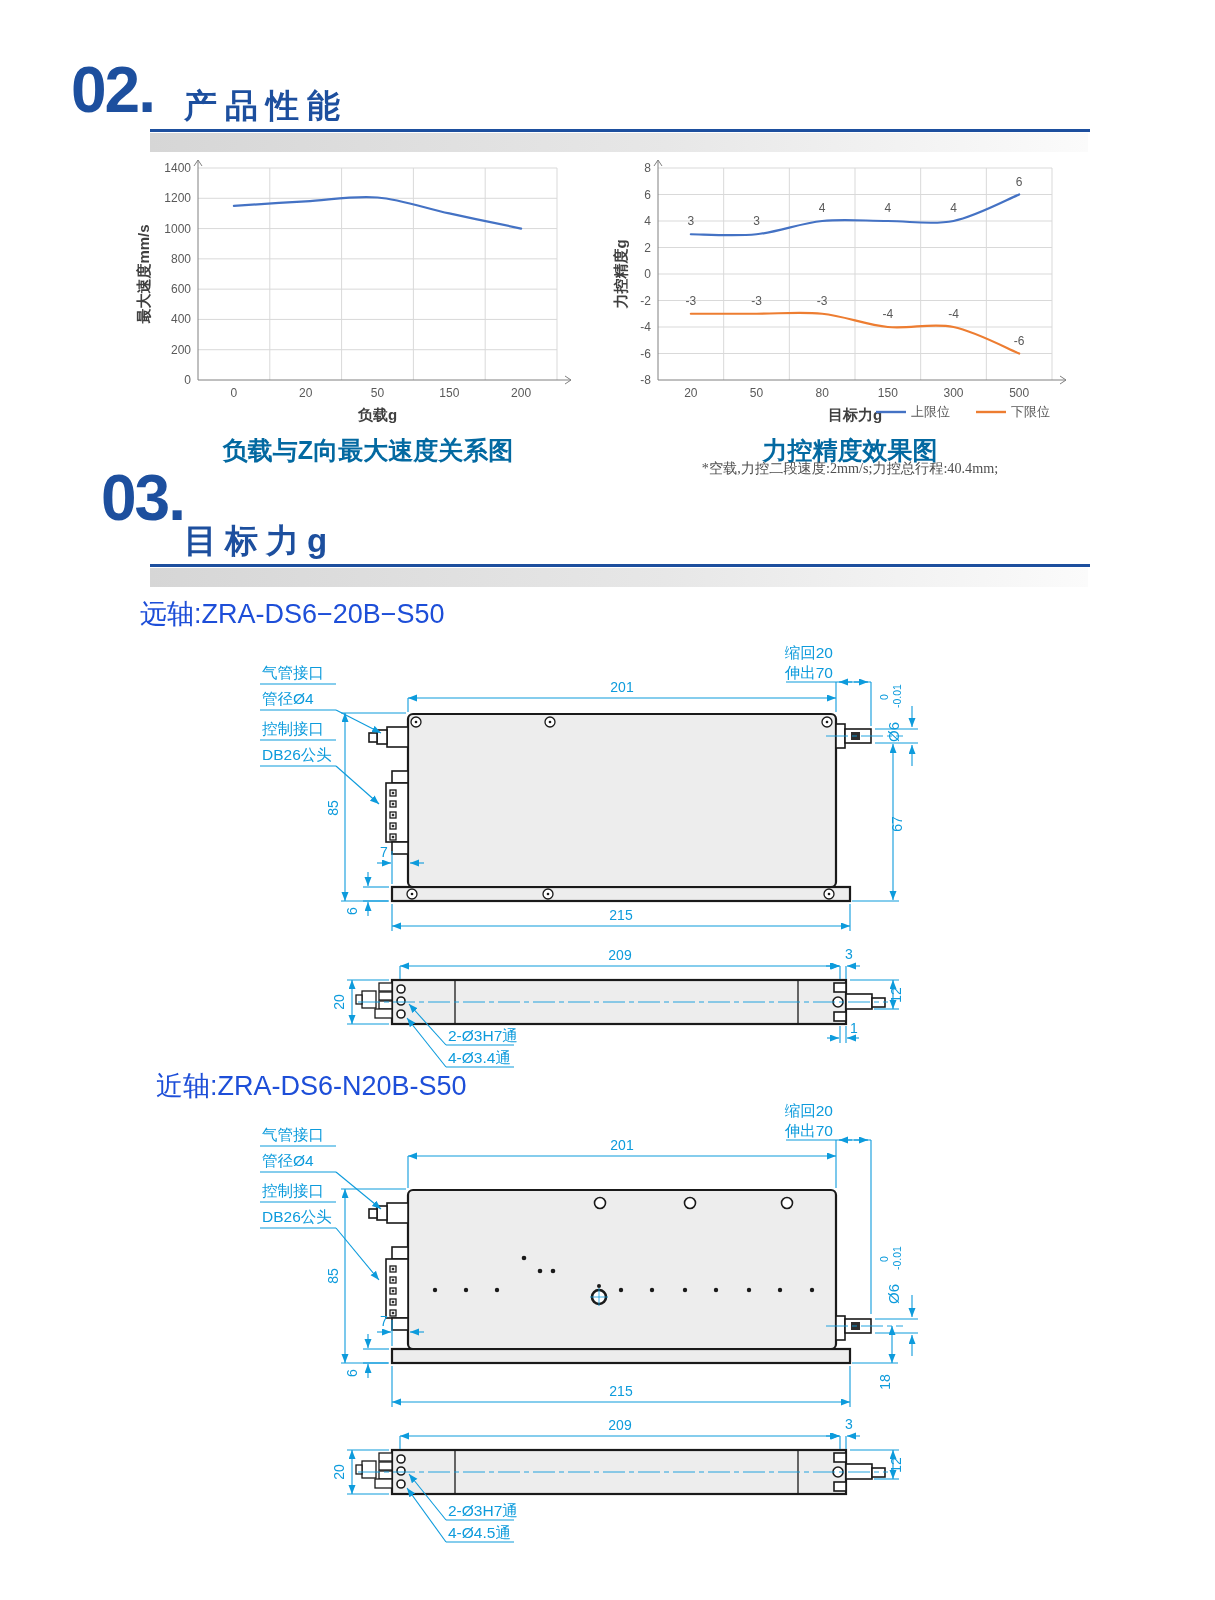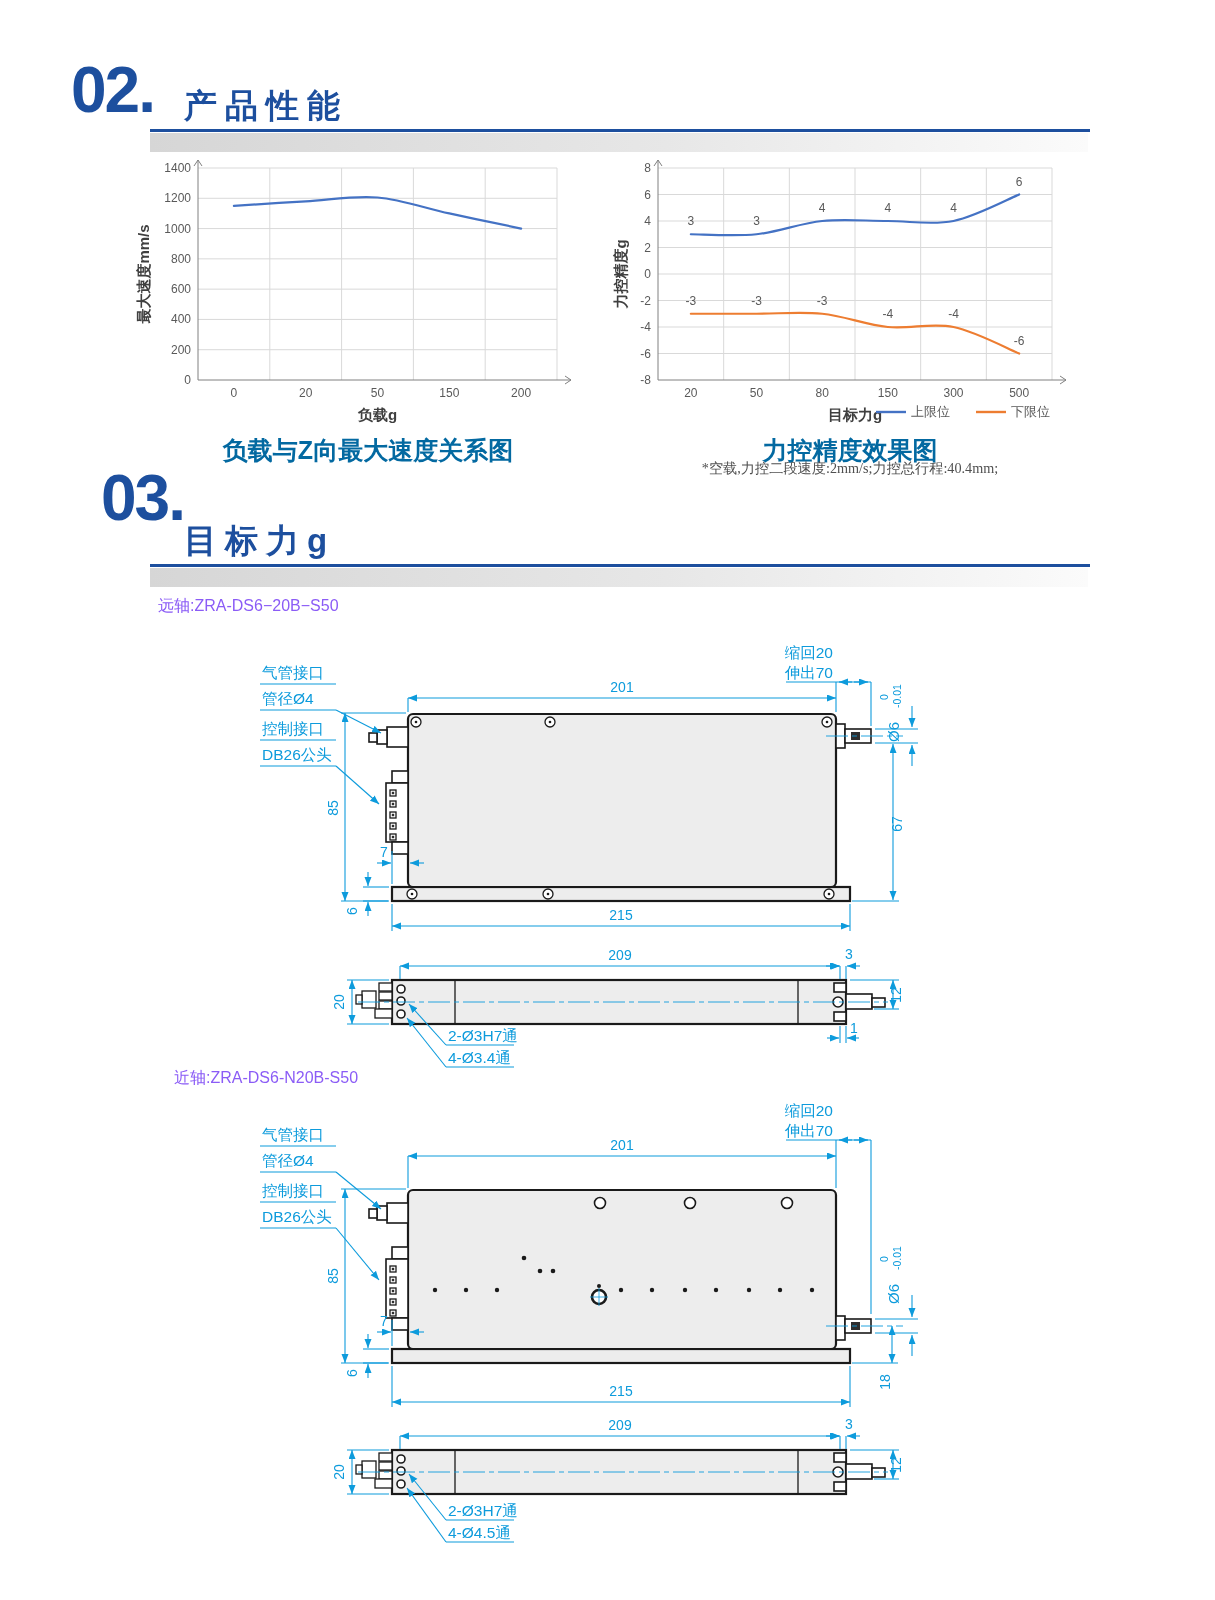--- a/index.html
+++ b/index.html
@@ -3,21 +3,21 @@
 <meta charset="utf-8">
 <style>
   html,body{margin:0;padding:0;background:#fff;}
   #page{position:relative;width:1215px;height:1600px;background:#fff;overflow:hidden;
         font-family:"Liberation Sans","DejaVu Sans",sans-serif;}
   .abs{position:absolute;}
   .secnum{font-size:64px;font-weight:bold;color:#1d4f9e;line-height:0.9;letter-spacing:-2px;}
   .sectitle{font-size:33px;font-weight:bold;color:#1d4f9e;letter-spacing:8px;margin-left:32px;}
   .secline{background:#1d4f9e;height:2.5px;width:940px;}
   .secbar{height:19px;width:938px;background:linear-gradient(90deg,#d6d6d6 0%,#e7e7e7 55%,#fbfbfb 100%);}
-  .parttitle{font-size:16px;color:#8b5cf6;margin-left:18px;}
+  .parttitle{font-size:27px;color:#1d4ed8;}
   .charttitle{font-size:25px;font-weight:600;color:#0369a1;text-align:center;}
   .notes{font-size:14.2px;color:#4f4f4f;text-align:center;line-height:1.62;}
   svg text{font-family:"Liberation Sans","DejaVu Sans",sans-serif;}
   .tick{font-size:12px;fill:#595959;}
   .axt{font-size:15px;fill:#3f3f3f;font-weight:600;}
   .dl{stroke:#0d9bdc;stroke-width:1.1;fill:none;}
   .dt{fill:#0d9bdc;font-size:14px;}
   .dt2{fill:#0d9bdc;font-size:15.5px;}
   .tolt{fill:#0d9bdc;font-size:10.5px;}
   .b2{fill:#ededed;stroke:#1a1a1a;stroke-width:2.2;}

